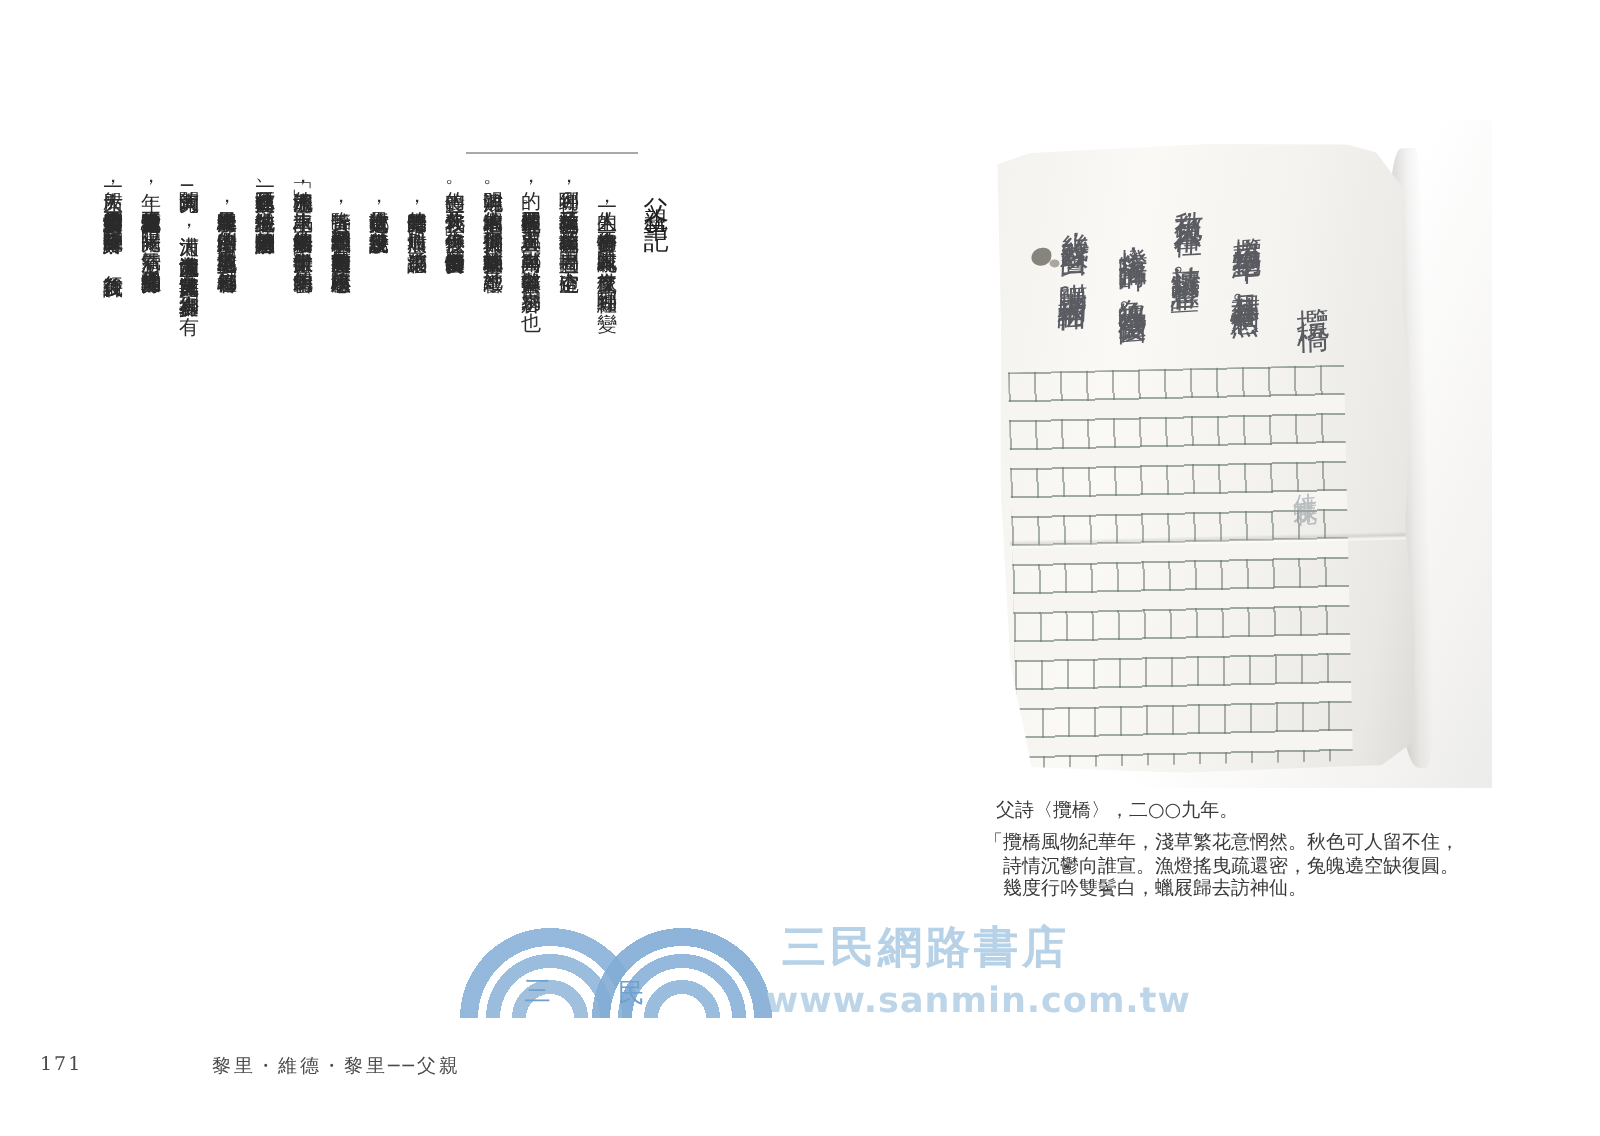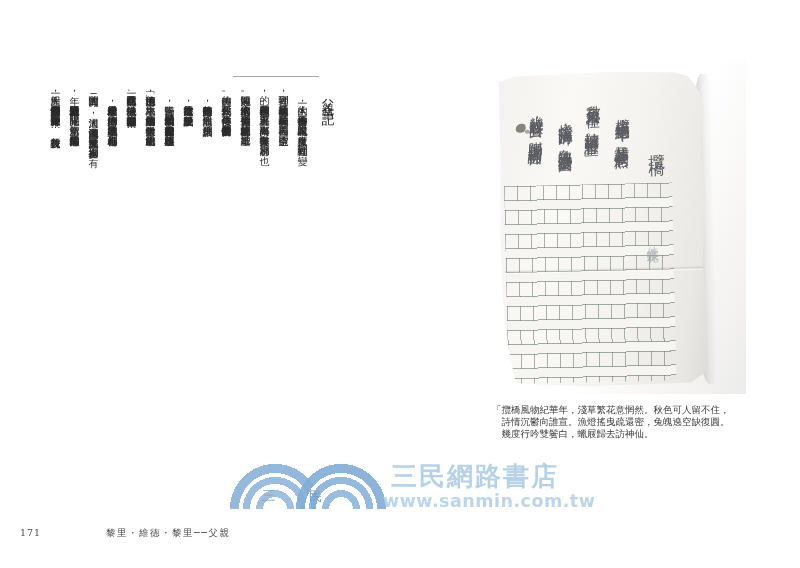--- a/index.html
+++ b/index.html
@@ -65,21 +65,21 @@
       rgba(255,255,255,0) 0 12px, rgba(116,163,208,.75) 12px 19px,
       #ffffff 19px 25px, rgba(116,163,208,.8) 25px 32px,
       #ffffff 32px 36px, rgba(116,163,208,.85) 36px 45px, rgba(0,0,0,0) 45px);}
   .arch-r{left:66px;background:radial-gradient(circle 50px at 50% 100%,
       #ffffff 0 12px, rgba(116,163,208,.8) 12px 19px,
       #ffffff 19px 25px, rgba(116,163,208,.85) 25px 32px,
       #ffffff 32px 36px, rgba(116,163,208,.9) 36px 45px, rgba(0,0,0,0) 45px);}
   .logo-char{position:absolute;font-size:13.5px;color:#5f97c6;font-family:"DejaVu Serif",serif;}
   .logo-char.c1{left:37px;top:24px;}
   .logo-char.c2{left:84px;top:25px;}
-  .wm-cn{position:absolute;left:391px;top:459px;font-size:26px;font-weight:bold;
+  .wm-cn{position:absolute;left:391px;top:459px;font-size:22px;font-weight:bold;
          color:#b7d1e7;letter-spacing:2px;font-family:Liberation Sans, sans-serif;}
   .wm-url{position:absolute;left:383px;top:491px;font-size:17.5px;font-weight:bold;
          color:#bdd5e9;font-family:"DejaVu Sans",sans-serif;letter-spacing:.5px;}
 </style>
 </head>
 <body>
 
 <div class="page">
 
   <div class="rule-top"></div>
@@ -113,20 +113,21 @@
       <div class="hw hw-title">攬橋</div>
       <div class="hw hw-c1">攬橋風物紀華年，想見蒼茫意惘然。</div>
       <div class="hw hw-c2">秋色可人留不住，詩情沉鬱愁誰宣。</div>
       <div class="hw hw-c3">燈搖蕩臨河畔，兔魄巡空缺復圓。</div>
       <div class="hw hw-c4">幾行吟双鬢白，蹣跚歸去訪神仙。</div>
       <div class="hw hw-faint">佳京蝶花</div>
     </div>
   </div>
 
   <div class="caption">
+    <p class="cap-title">父詩〈攬橋〉，二○○九年。</p>
     <p class="cap-quote">「攬橋風物紀華年，淺草繁花意惘然。秋色可人留不住，詩情沉鬱向誰宣。漁燈搖曳疏還密，兔魄遶空缺復圓。幾度行吟雙鬢白，蠟屐歸去訪神仙。</p>
   </div>
 
   <div class="wm">
     <div class="logo">
       <div class="arch arch-l"></div>
       <div class="arch arch-r"></div>
       <div class="logo-char c1">三</div>
       <div class="logo-char c2">民</div>
     </div>

